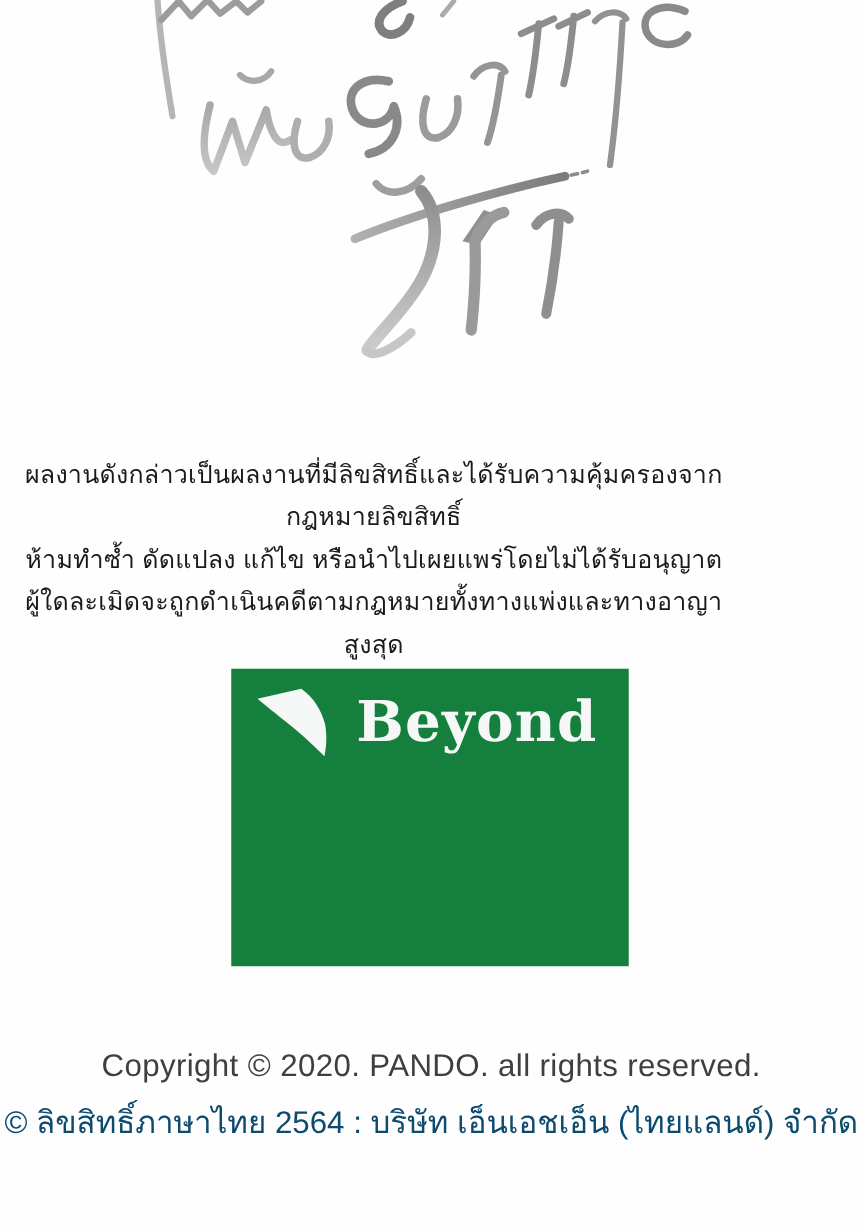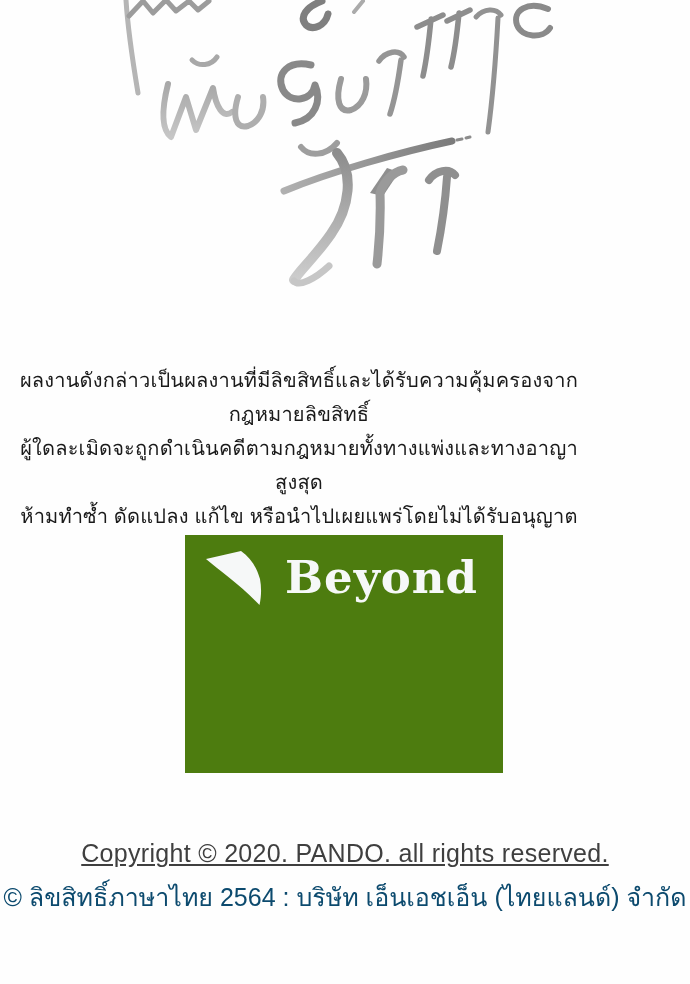--- a/index.html
+++ b/index.html
@@ -26,21 +26,21 @@
     text-align: center;
     font-size: 20px;
     line-height: 34px;
     color: #1a1a1a;
     letter-spacing: 0.2px;
   }
   
   .beyond-box {
     position: absolute; left: 185px; top: 535px;
     width: 318px; height: 238px;
-    background: #4d7c0f;
+    background: #15803d;
   }
   .beyond-row {
     position: absolute; left: 20px; top: 14px;
     display: flex; align-items: center;
   }
   .beyond-icon { width: 60px; height: 58px; flex: 0 0 auto; }
   .beyond-wordmark {
     margin-left: 20px;
     font-family: "DejaVu Serif", "Liberation Serif", serif;
     font-weight: bold;
@@ -51,21 +51,20 @@
   }
   
   .footer {
     position: absolute; top: 839px; left: 0;
     width: 690px; text-align: center;
   }
   .footer-en {
     font-size: 25px;
     color: #3f3f3f;
     letter-spacing: 0.3px;
-    text-decoration: underline;
   }
   .footer-th {
     margin-top: 9px;
     font-size: 25px;
     color: #0c4a6e;
   }
 </style>
 </head>
 <body>
 
@@ -114,22 +113,22 @@
       <path d="M337,153 C354,173 350,207 331,234 C315,257 299,271 294,280" stroke="url(#gRak)" stroke-width="10"></path>
       <path d="M294,281 C299,287 315,279 329,266" stroke="#c6c6c6" stroke-width="7"></path>
       <path d="M370,193 L387,168 L399,172 L383,196 Z" fill="#8f8f8f" stroke="none"></path>
       <path d="M403,170 C393,172 384,181 380,193 C381,223 379,246 377,264" stroke="#9a9a9a" stroke-width="9"></path>
       <path d="M429,180 C436,170 449,168 455,175 M447,177 C445,206 441,231 437,251" stroke="#8f8f8f" stroke-width="8"></path>
     </g>
   </svg>
 
   <div class="notice">
     <div>ผลงานดังกล่าวเป็นผลงานที่มีลิขสิทธิ์และได้รับความคุ้มครองจากกฎหมายลิขสิทธิ์</div>
+    <div>ห้ามทำซ้ำ ดัดแปลง แก้ไข หรือนำไปเผยแพร่โดยไม่ได้รับอนุญาต</div>
     <div>ผู้ใดละเมิดจะถูกดำเนินคดีตามกฎหมายทั้งทางแพ่งและทางอาญาสูงสุด</div>
-    <div>ห้ามทำซ้ำ ดัดแปลง แก้ไข หรือนำไปเผยแพร่โดยไม่ได้รับอนุญาต</div>
   </div>
 
   <div class="beyond-box">
     <div class="beyond-row">
       <svg class="beyond-icon" viewBox="0 0 60 58" role="img">
         <path d="M1,10 L36,2 C46,9 52,19 55,30 C56.5,38 56.5,47 54.5,56 C45,46 34,36.5 24,28.5 C15,21.5 7,15 1,10 Z" fill="#f6f8f8"></path>
       </svg>
       <span class="beyond-wordmark">Beyond</span>
     </div>
   </div>

